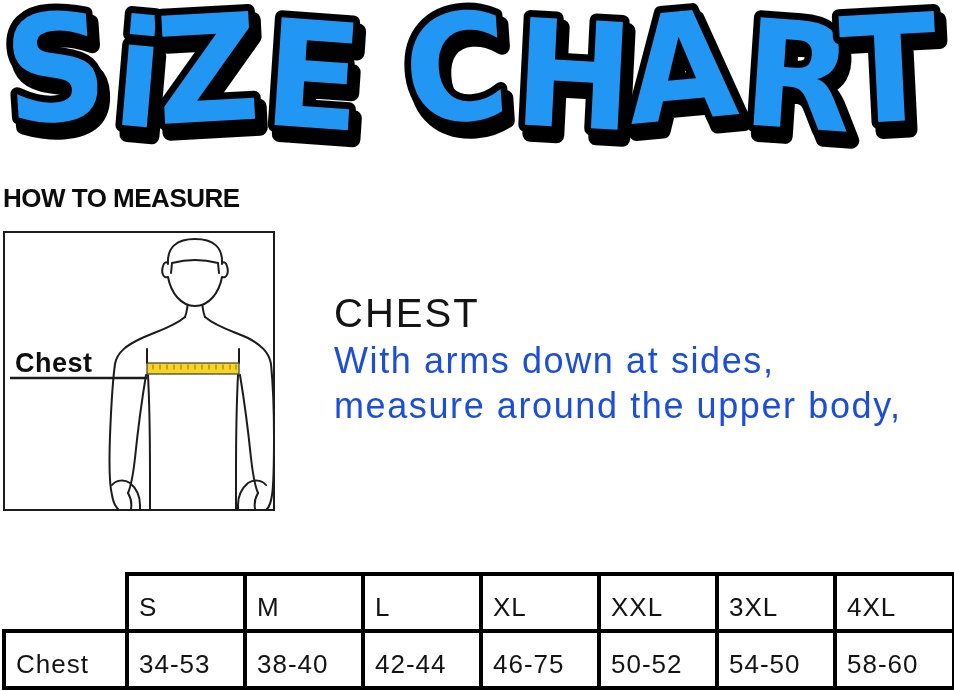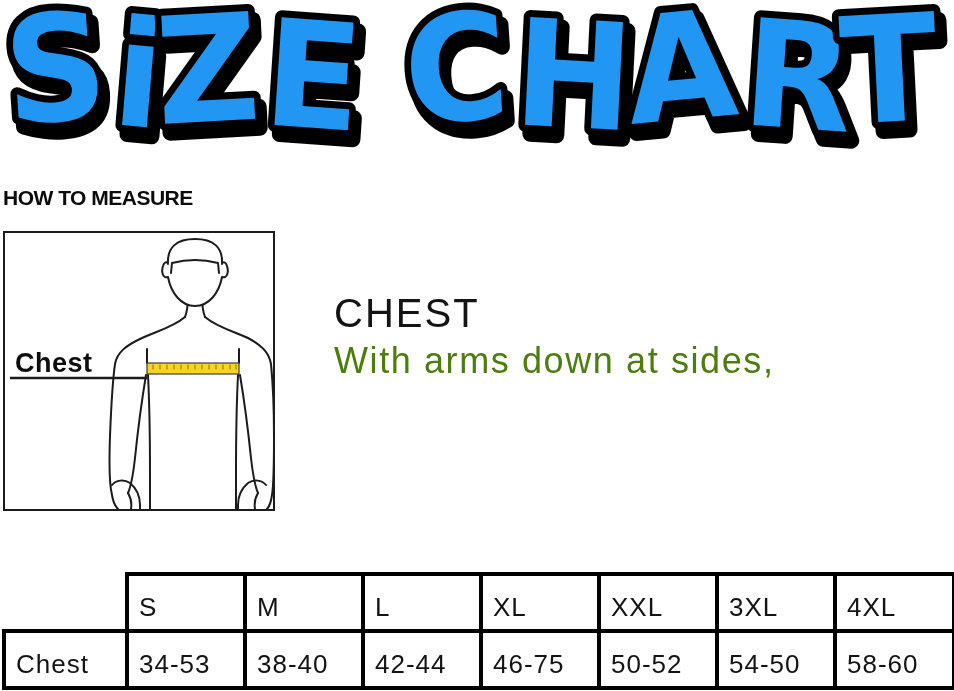--- a/index.html
+++ b/index.html
@@ -17,21 +17,21 @@
     paint-order:stroke;
   }
   .title-main{
     font-family:"DejaVu Sans",sans-serif;font-weight:bold;font-size:148px;
     fill:#2196f3;stroke:#000;stroke-width:14;stroke-linejoin:round;stroke-linecap:round;
     paint-order:stroke;
   }
   
   .how-heading{
     position:absolute;left:3px;top:181px;
-    font-size:21px;font-weight:bold;letter-spacing:-0.5px;color:#0c0c0c;
+    font-size:26px;font-weight:bold;letter-spacing:-0.5px;color:#0c0c0c;
     line-height:34px;white-space:nowrap;
   }
   
   .figure-box{
     position:absolute;left:3px;top:231px;width:268px;height:276px;
     border:2px solid #1c1c1c;background:#fff;
   }
   .figure-box svg{display:block;}
   .fig-line{fill:none;stroke:#1c1c1c;stroke-width:2;stroke-linecap:round;stroke-linejoin:round;}
   .fig-head{fill:#ffffff;stroke:#1c1c1c;stroke-width:2;stroke-linejoin:round;}
@@ -40,21 +40,21 @@
   .fig-chest-label{
     font-family:"Liberation Sans",sans-serif;font-weight:bold;font-size:27px;fill:#0e0e0e;
     letter-spacing:0.5px;
   }
   .fig-pointer{stroke:#1c1c1c;stroke-width:2.4;}
   
   .instructions{position:absolute;left:334px;top:288px;width:620px;}
   .instructions h2{
     margin:0;font-size:40px;font-weight:400;letter-spacing:2px;line-height:50px;color:#141414;
   }
-  .instr-line{font-size:36px;font-weight:400;letter-spacing:1.6px;line-height:45px;color:#4d7c0f;}
+  .instr-line{font-size:36px;font-weight:400;letter-spacing:1.6px;line-height:45px;color:#1d4ed8;}
   
   .size-table{
     position:absolute;left:2px;top:572px;width:950px;
     border-collapse:collapse;table-layout:fixed;
   }
   .size-table td{
     border:4px solid #000;vertical-align:bottom;
     padding:0 0 6px 10px;font-size:26px;letter-spacing:1px;color:#141414;
     overflow:hidden;white-space:nowrap;
   }
@@ -120,20 +120,21 @@
     </g>
 
     <text class="fig-chest-label" x="10" y="139">Chest</text>
     <line class="fig-pointer" x1="5" y1="145" x2="142" y2="145"></line>
   </svg>
 </div>
 
 <div class="instructions">
   <h2>CHEST</h2>
   <div class="instr-line">With arms down at sides,</div>
+  <div class="instr-line">measure around the upper body,</div>
 </div>
 
 <table class="size-table">
   <colgroup>
     <col style="width:123px">
     <col style="width:118px">
       <col style="width:118px">
       <col style="width:118px">
     <col style="width:118px">
       <col style="width:118px">

